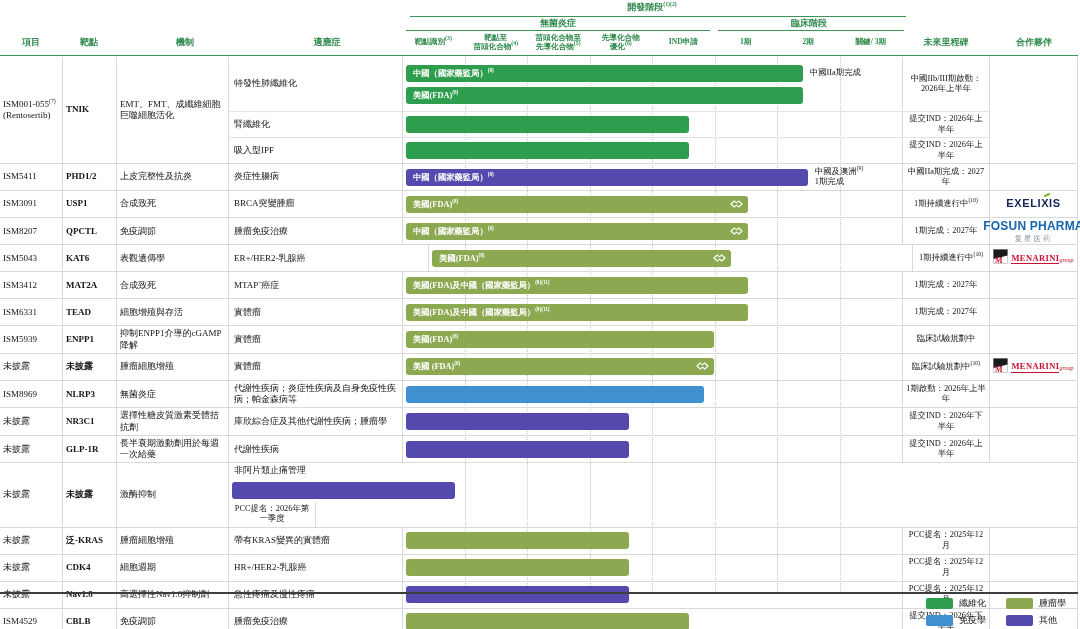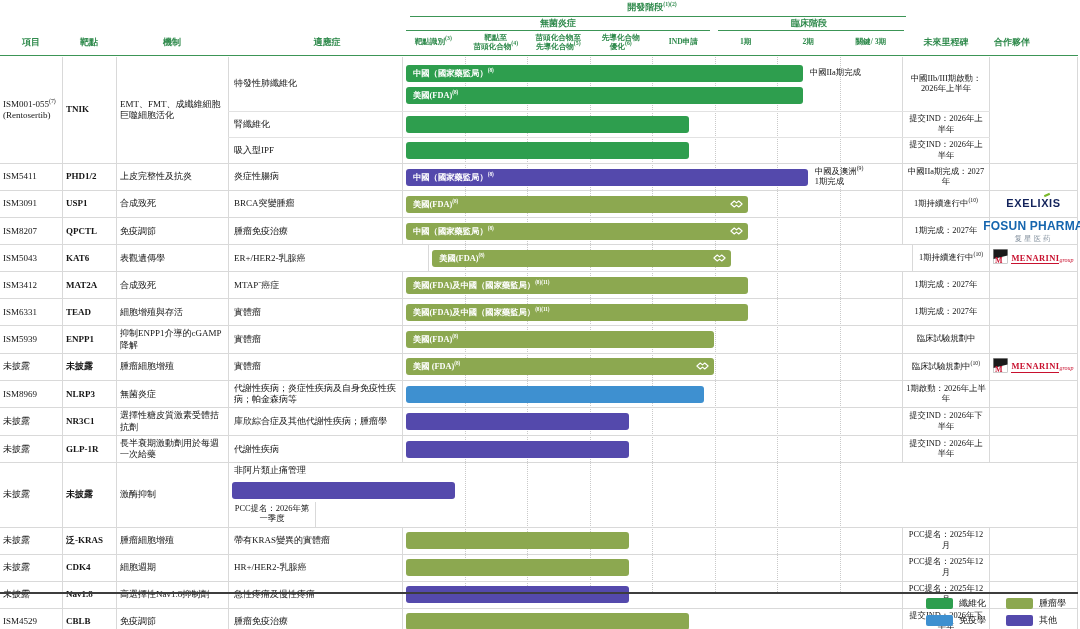--- a/index.html
+++ b/index.html
@@ -87,24 +87,24 @@
       <div class="stagecol">
         <div><span>2期</span></div>
       </div>
       <div class="stagecol">
         <div><span>關鍵/ 3期</span></div>
       </div>
     </div>
 
   <div class="ghead" style="left:0px;top:37px;width:62px;">項目</div>
   <div class="ghead" style="left:62px;top:37px;width:54px;">靶點</div>
-  <div class="ghead" style="left:116px;top:37px;width:112px;">機制</div>
+  <div class="ghead" style="left:129px;top:37px;width:112px;">機制</div>
   <div class="ghead" style="left:240px;top:37px;width:174px;">適應症</div>
   <div class="ghead" style="left:902px;top:37px;width:88px;">未來里程碑</div>
-  <div class="ghead" style="left:968px;top:37px;width:88px;">合作夥伴</div>
+  <div class="ghead" style="left:990px;top:37px;width:88px;">合作夥伴</div>
 
   <div class="gline" style="left:0px;top:55px;width:1078px;"></div>
 
   <div class="grid-overlay">
       <div class="gridline" style="left: 62.5px;"></div>
       <div class="gridline" style="left: 125px;"></div>
       <div class="gridline" style="left: 187.5px;"></div>
       <div class="gridline" style="left: 250px;"></div>
       <div class="gridline" style="left: 312.5px;"></div>
       <div class="gridline" style="left: 375px;"></div>

